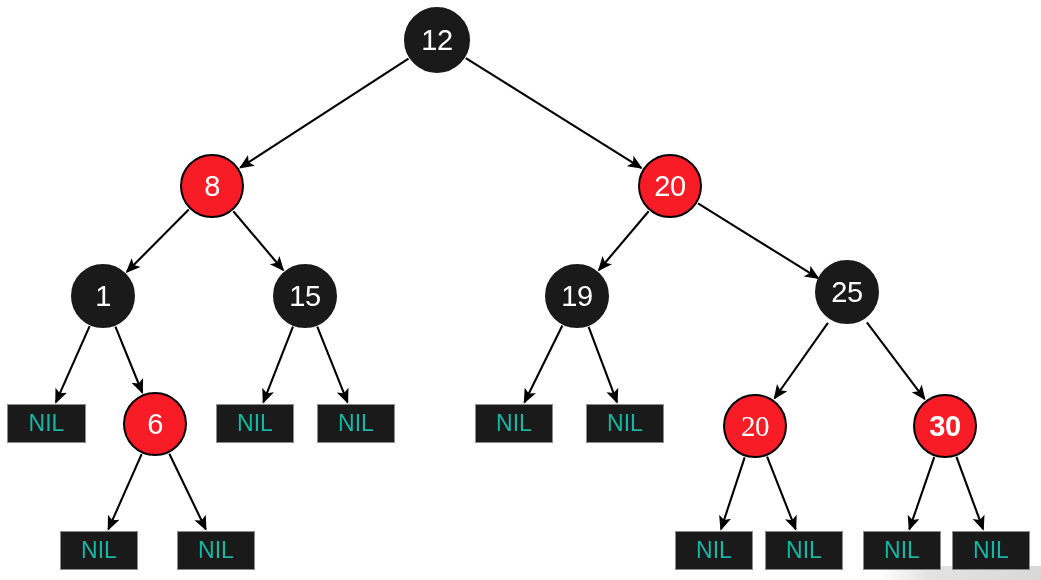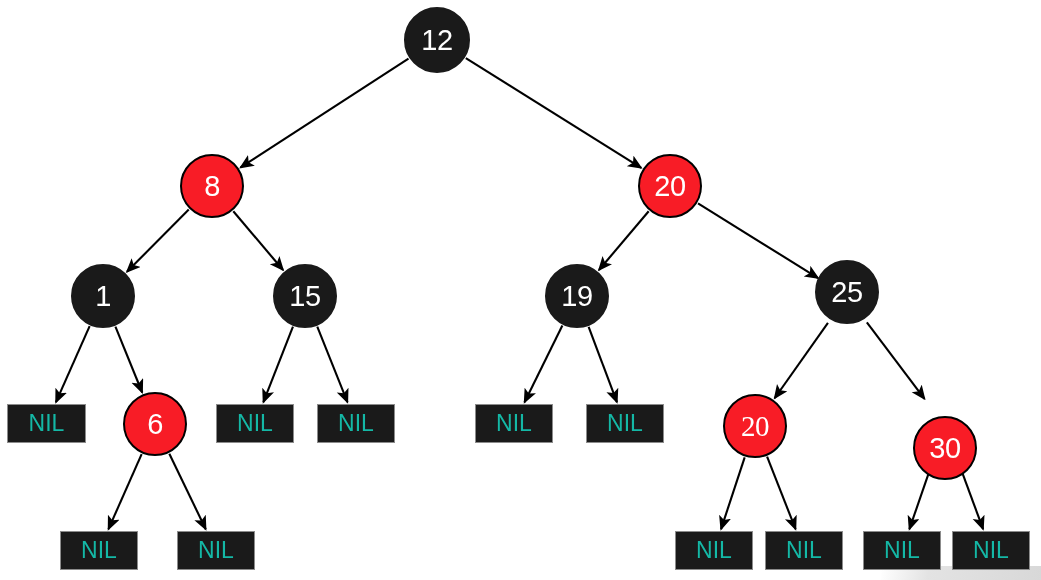--- a/index.html
+++ b/index.html
@@ -113,21 +113,21 @@
   <div id="node-layer">
       <div class="node black" style="left: 404px; top: 7px; width: 66px; height: 66px;">12</div>
       <div class="node red" style="left: 180px; top: 154px; width: 64px; height: 64px;">8</div>
       <div class="node red" style="left: 638px; top: 154px; width: 64px; height: 64px;">20</div>
       <div class="node black" style="left: 71px; top: 264px; width: 64px; height: 64px;">1</div>
       <div class="node black" style="left: 273px; top: 264px; width: 64px; height: 64px;">15</div>
       <div class="node black" style="left: 545px; top: 264px; width: 64px; height: 64px;">19</div>
       <div class="node black" style="left: 815px; top: 260px; width: 64px; height: 64px;">25</div>
       <div class="node red" style="left: 123px; top: 392px; width: 64px; height: 64px;">6</div>
       <div class="node red" style="left: 723px; top: 394px; width: 64px; height: 64px; font-family: Liberation Serif, serif;">20</div>
-      <div class="node red" style="left: 913px; top: 416px; width: 64px; height: 64px;">30</div>
+      <div class="node red" style="left: 913px; top: 394px; width: 64px; height: 64px; font-weight: bold;">30</div>
       <div class="nil" style="left: 7px; top: 404px; width: 79px; height: 39px;">NIL</div>
       <div class="nil" style="left: 216px; top: 404px; width: 78px; height: 39px;">NIL</div>
       <div class="nil" style="left: 317px; top: 404px; width: 78px; height: 39px;">NIL</div>
       <div class="nil" style="left: 475px; top: 404px; width: 78px; height: 39px;">NIL</div>
       <div class="nil" style="left: 586px; top: 404px; width: 78px; height: 39px;">NIL</div>
       <div class="nil" style="left: 60px; top: 531px; width: 78px; height: 39px;">NIL</div>
       <div class="nil" style="left: 177px; top: 531px; width: 78px; height: 39px;">NIL</div>
       <div class="nil" style="left: 675px; top: 531px; width: 78px; height: 39px;">NIL</div>
       <div class="nil" style="left: 765px; top: 531px; width: 78px; height: 39px;">NIL</div>
       <div class="nil" style="left: 863px; top: 531px; width: 78px; height: 39px;">NIL</div>

